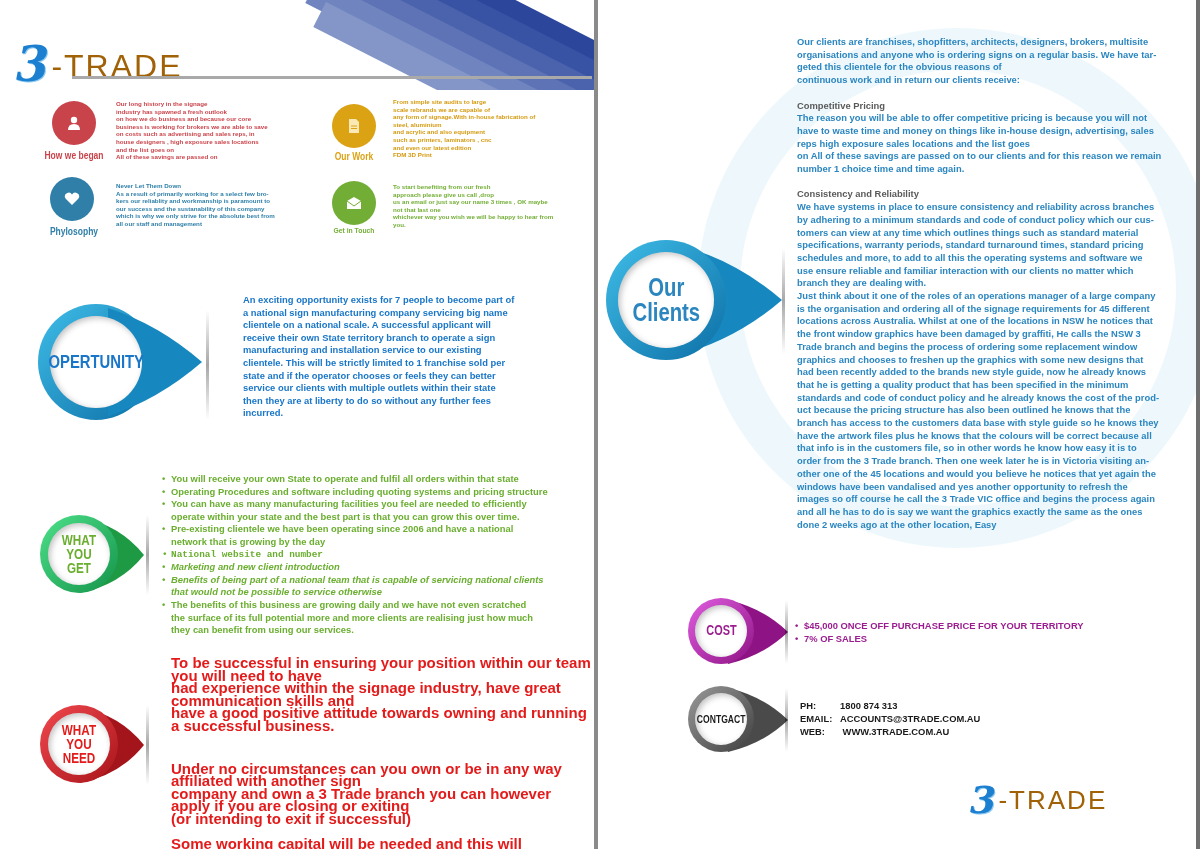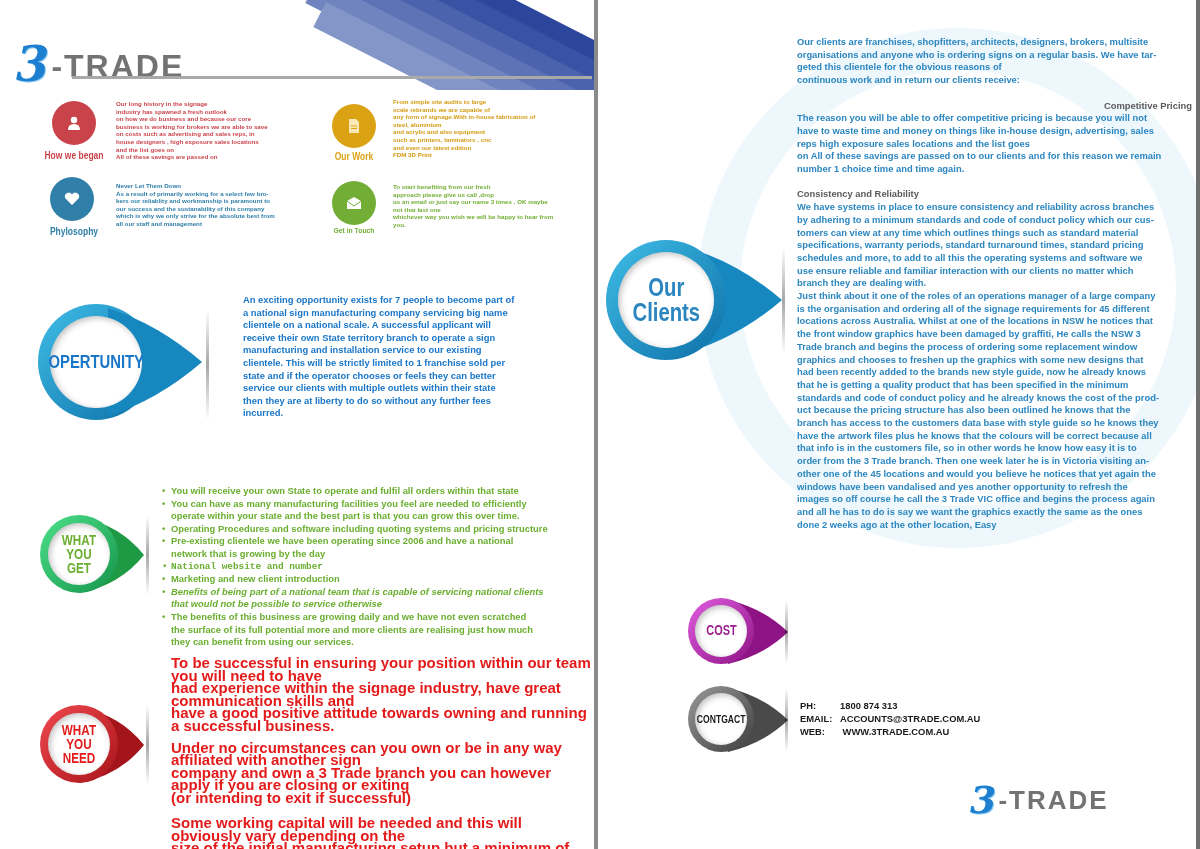--- a/index.html
+++ b/index.html
@@ -11,21 +11,21 @@
   .divider { position: absolute; left: 594px; top: 0; width: 4px; height: 849px; background: #8a8a8a; }
   .right-edge { position: absolute; left: 1196px; top: 0; width: 4px; height: 849px; background: #6e6e6e; }
 
   
   .stripes { position: absolute; left: 0; top: 0; width: 595px; height: 90px; overflow: hidden; }
   .stripe { position: absolute; height: 28px; width: 520px; transform-origin: left top; }
 
   
   .logo { position: absolute; display: flex; align-items: flex-end; }
   .logo-three { font-family: "DejaVu Serif", serif; font-style: italic; color: #1d7fd0; font-weight: bold; line-height: 1; text-shadow: 1px 1px 0 #8ecbf1; }
-  .logo-text { font-family: "Liberation Sans", sans-serif; font-weight: bold; color: #737373; letter-spacing: 2px; line-height: 1; }
+  .logo-text { font-family: "Liberation Sans", sans-serif; font-weight: normal; color: #a16207; letter-spacing: 2px; line-height: 1; }
   .logo-rule { position: absolute; left: 72px; top: 76px; width: 520px; height: 3px; background: #a9a9a9; }
 
   
   .feat-icon { position: absolute; width: 44px; height: 44px; border-radius: 50%; display: flex; align-items: center; justify-content: center; color: #fff; font-size: 18px; }
   .feat-label { position: absolute; font-weight: bold; font-size: 10px; text-align: center; font-family: "Liberation Sans", sans-serif; transform: scaleX(0.85); transform-origin: center; }
   .feat-text { position: absolute; font-size: 6.2px; line-height: 7.6px; font-weight: bold; white-space: pre-line; }
 
   
   .pin { position: absolute; }
   .pin .ring { position: absolute; border-radius: 50%; }
@@ -163,30 +163,30 @@
       </svg>
     <div class="ring" style="left:0; top:0; width:78px; height:78px; background:linear-gradient(135deg,#4ee08a,#14944a);"></div>
     <div class="inner" style="left:8px; top:8px; width:62px; height:62px;">
       <span class="pin-label" style="font-size:15px; color:#6aae2f;">WHAT
 YOU
 GET</span>
     </div>
   </div>
   <div class="pin-shadow" style="left:146px; top:515px; height:80px;"></div>
 
-  <div class="body-text" style="left:162px; top:485px; width:420px; font-size:9.4px; line-height:12.6px; color:#6aae2f;">
+  <div class="body-text" style="left:162px; top:473px; width:420px; font-size:9.4px; line-height:12.6px; color:#6aae2f;">
     <ul class="bullets">
       <li style="white-space:pre-line;">You will receive your own State to operate and fulfil all orders within that state</li>
+      <li style="white-space:pre-line;">Operating Procedures and software including quoting systems and pricing structure</li>
       <li style="white-space:pre-line;">You can have as many manufacturing facilities you feel are needed to efficiently
 operate within    your state and the best part is that you can grow this over time.</li>
-      <li style="white-space:pre-line;">Operating Procedures and software including quoting systems and pricing structure</li>
       <li style="white-space:pre-line;">Pre-existing clientele we have been operating since 2006 and have a national
 network that is growing by the day</li>
       <li style="white-space:pre-line;font-family:Liberation Mono, monospace;">National website and number</li>
-      <li style="white-space:pre-line;">Marketing and new client introduction</li>
+      <li style="white-space:pre-line;font-style:italic;">Marketing and new client introduction</li>
       <li style="white-space:pre-line;font-style:italic;">Benefits of being part of a national team that is capable of servicing national clients
 that would not be possible to service otherwise</li>
       <li style="white-space:pre-line;">The benefits of this business are growing daily and we have not even scratched
 the surface of its full potential more and more clients are realising just how much
 they can benefit from using our services.</li>
     </ul>
   </div>
 
   <div class="pin" style="left:40px; top:705px; width:110px; height:80px;">
     <svg style="position:absolute; left:0; top:0;" width="110" height="80" viewBox="0 0 110 80">
@@ -198,21 +198,21 @@
 YOU
 NEED</span>
     </div>
   </div>
   <div class="pin-shadow" style="left:146px; top:705px; height:80px;"></div>
 
   <div class="body-text" style="left:171px; top:657px; width:420px; font-size:15px; line-height:12.6px; color:#e31b1b;">
     <p>To be successful in ensuring your position within our team you will need to have
 had experience within the signage industry, have great communication skills and
 have a good positive attitude towards owning and running a successful business.</p>
-    <p style="margin-top:9px;">Under no circumstances can you own or be in any way affiliated with another sign
+    <p style="margin-top:30px;">Under no circumstances can you own or be in any way affiliated with another sign
 company and own a 3 Trade branch you can however apply if you are closing or exiting
 (or intending to exit if successful)</p>
     <p style="margin-top:12.6px;">Some working capital will be needed and this will obviously vary depending on the
 size of the initial manufacturing setup but a minimum of $20,000 would be advised.
 A Once off purchase price of your territory will cost $45,000.
 A suitable place of business, at a minimum this will consist of small office area
 and ideally 200sqm or more of workshop space</p>
   </div>
 </div>
 
@@ -233,21 +233,21 @@
     </div>
   </div>
   <div class="pin-shadow" style="left:184px; top:248px; height:106px;"></div>
 
   <div class="body-text" style="left:199px; top:36px; width:395px; font-size:9.4px; line-height:12.7px; color:#2b86c0;">
     <p>Our clients are franchises, shopfitters, architects, designers, brokers, multisite
 organisations and anyone who is ordering signs on a regular basis. We have tar-
 geted this clientele for the obvious reasons of
 continuous work and in return our clients receive:</p>
 
-    <p class="section-head" style="margin-top:12.7px;text-align:right;">Competitive Pricing</p>
+    <p class="section-head" style="margin-top:12.7px;">Competitive Pricing</p>
     <p>The reason you will be able to offer competitive pricing is because you will not
 have to waste time and money on things like in-house design, advertising, sales
 reps high exposure sales locations and the list goes
 on All of these savings are passed on to our clients and for this reason we remain
 number 1 choice time and time again.</p>
 
     <p class="section-head" style="margin-top:12.7px;">Consistency and Reliability</p>
     <p>We have systems in place to ensure consistency and reliability across branches
 by adhering to a minimum standards and code of conduct policy which our cus-
 tomers can view at any time which outlines things such as standard material
@@ -281,20 +281,26 @@
     <svg style="position:absolute; left:0; top:0;" width="110" height="68" viewBox="0 0 110 68">
         <path d="M40 2 Q75 10 100 34 Q75 58 40 66 Z" fill="#8e1384"></path>
       </svg>
     <div class="ring" style="left:0; top:0; width:66px; height:66px; background:linear-gradient(135deg,#e05de0,#8e1384);"></div>
     <div class="inner" style="left:7px; top:7px; width:52px; height:52px;">
       <span class="pin-label" style="font-size:14px; color:#9b1d8f;">COST</span>
     </div>
   </div>
   <div class="pin-shadow" style="left:187px; top:600px; height:64px;"></div>
 
+  <div class="body-text" style="left:197px; top:620px; width:390px; font-size:9.4px; line-height:12.6px; color:#9b1d8f;">
+    <ul class="bullets">
+      <li>$45,000 ONCE OFF PURCHASE PRICE FOR YOUR TERRITORY</li>
+      <li>7% OF SALES</li>
+    </ul>
+  </div>
 
   <div class="pin" style="left:90px; top:686px; width:110px; height:68px;">
     <svg style="position:absolute; left:0; top:0;" width="110" height="68" viewBox="0 0 110 68">
         <path d="M40 2 Q75 10 100 34 Q75 58 40 66 Z" fill="#4a4a4a"></path>
       </svg>
     <div class="ring" style="left:0; top:0; width:66px; height:66px; background:linear-gradient(135deg,#9a9a9a,#3e3e3e);"></div>
     <div class="inner" style="left:7px; top:7px; width:52px; height:52px;">
       <span class="pin-label" style="font-size:11px; color:#1a1a1a;">CONTGACT</span>
     </div>
   </div>

